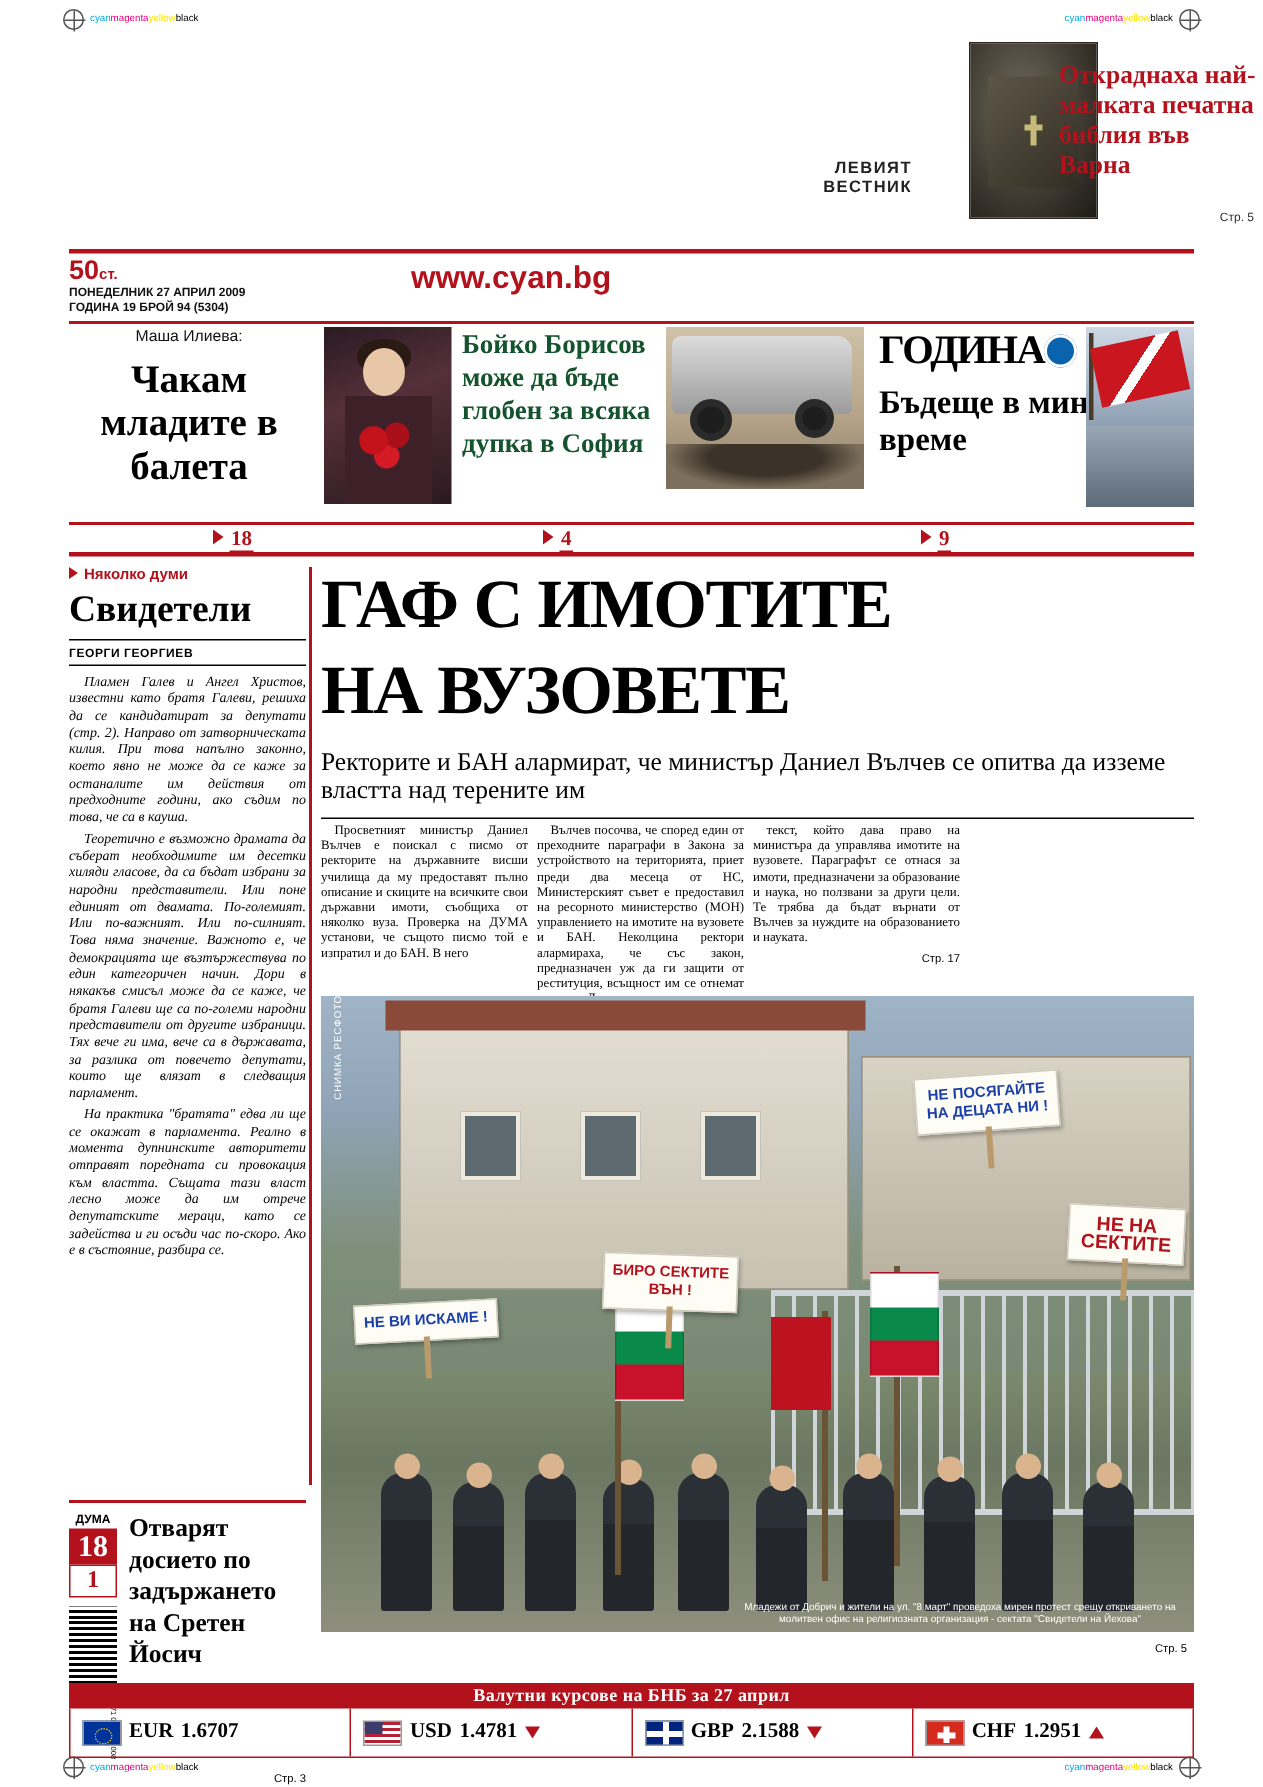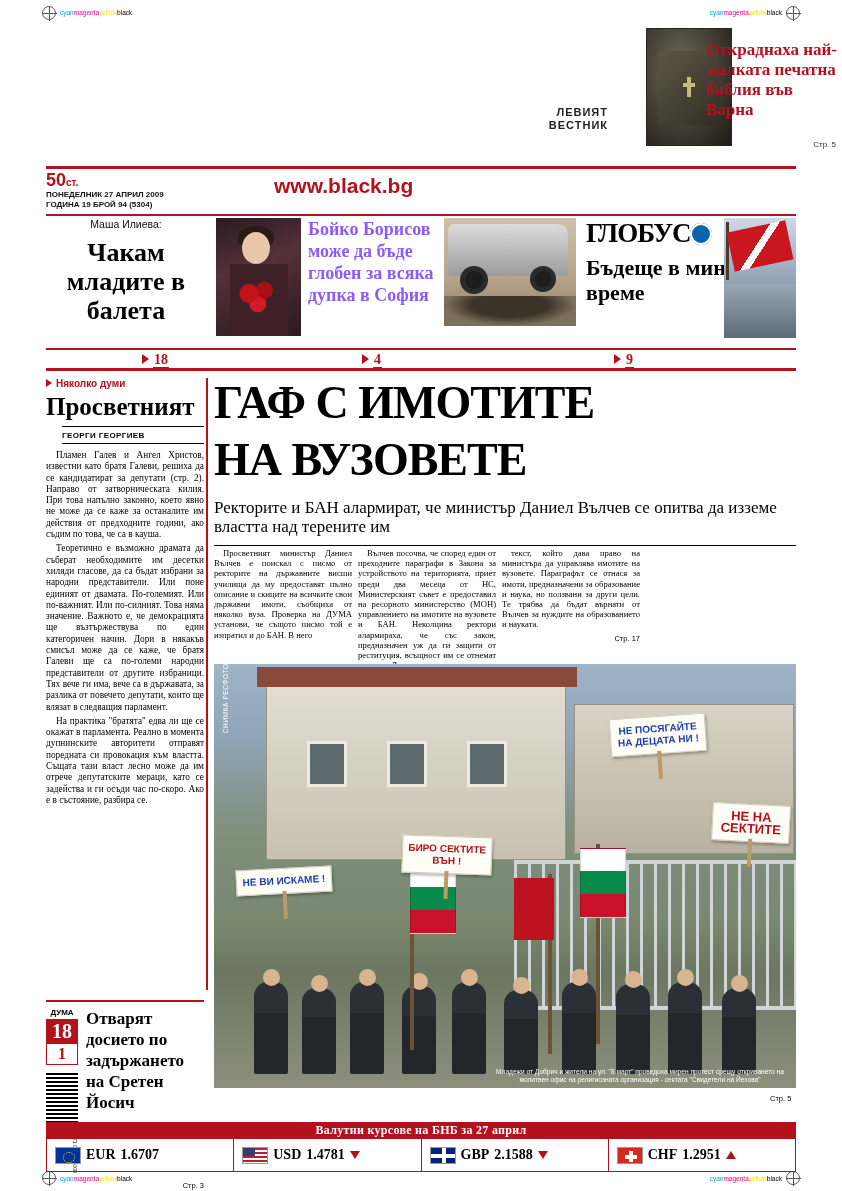--- a/index.html
+++ b/index.html
@@ -76,21 +76,21 @@
      background:#e8c6a8; }
   .t2 .ph .hair { position:absolute; left:22px; top:8px; width:36px;height:22px;border-radius:50% 50% 40% 40%;
      background:#2a1a14;}
   .t2 .ph .dress{ position:absolute; left:14px; top:46px; width:58px;height:72px;background:#3d2028;}
   .t2 .ph .roses{ position:absolute; left:22px; top:62px; width:44px;height:34px;
      background: radial-gradient(circle at 25% 40%, #c4121b 0 9px, transparent 10px),
                  radial-gradient(circle at 60% 30%, #a90f18 0 8px, transparent 9px),
                  radial-gradient(circle at 45% 70%, #d41a24 0 8px, transparent 9px);}
   .t3 { left:262px; width:126px; }
   .t3 .head { font-family:"Liberation Serif",serif; font-weight:bold; font-size:18px;
-     line-height:22px; color:#8b5cf6;}
+     line-height:22px; color:#14532d;}
   .t4 { left:398px; width:132px; }
   .t4 .ph { width:132px; height:108px; position:relative; overflow:hidden;
      background:linear-gradient(180deg,#cfc2a8 0%, #b5a489 55%, #8d7f69 100%); }
   .t4 .ph .car { position:absolute; left:4px; top:6px; width:120px; height:52px;
      background:linear-gradient(180deg,#dcdcdc,#9b9b9b); border-radius:6px 10px 4px 4px;}
   .t4 .ph .tyre1{ position:absolute; left:16px; top:48px; width:28px;height:28px;border-radius:50%;
      background:#1d1d1d; border:5px solid #2a2a2a;}
   .t4 .ph .tyre2{ position:absolute; left:86px; top:48px; width:26px;height:26px;border-radius:50%;
      background:#1d1d1d; border:5px solid #2a2a2a;}
   .t4 .ph .hole { position:absolute; left:0; top:78px; width:132px;height:30px;
@@ -124,23 +124,23 @@
 
   
   .leftcol { position:absolute; left:46px; top:378px; width:158px; }
   .lc-kicker { font-family:"Liberation Sans",sans-serif; font-size:10px; color:#b3121d; font-weight:bold;}
   .lc-kicker .tri { display:inline-block; width:0;height:0;border-left:6px solid #b3121d;
      border-top:4px solid transparent;border-bottom:4px solid transparent; margin-right:4px;}
   .lc-title { font-family:"Liberation Serif",serif; font-weight:bold; font-size:25px;
      line-height:27px; margin-top:4px; }
   .lc-author { font-family:"Liberation Sans",sans-serif; font-size:8px; font-weight:bold;
      letter-spacing:.4px; margin-top:6px; padding-top:4px; border-top:1px solid #000;
-     border-bottom:1px solid #000; padding-bottom:3px;margin-left:16px;}
+     border-bottom:1px solid #000; padding-bottom:3px;}
   .lc-body { font-family:"Liberation Serif",serif; font-size:9.3px; line-height:11.3px;
-     text-align:justify; margin-top:6px; }
+     text-align:justify; margin-top:6px;font-style:italic; }
   .lc-body p { text-indent:10px; margin-bottom:3px;}
 
   .hl { position:absolute; left:214px; top:374px; width:582px; }
   .hl h1 { font-family:"Liberation Serif",serif; font-weight:bold;
      font-size:46px; line-height:57px; letter-spacing:-1px; }
   .hl .sub { font-family:Liberation Serif, serif; font-size:17px; line-height:19px;
      margin-top:10px; }
   .hl .subrule { width:100%; height:1px; background:#000; margin-top:9px;}
 
   
@@ -283,21 +283,21 @@
     </div>
   </div>
 
   <div class="band">
     <div class="hr-top"></div>
     <div class="price"><span>50</span><small>ст.</small></div>
     <div class="dateline">
       <div>ПОНЕДЕЛНИК  27 АПРИЛ 2009</div>
       <div>ГОДИНА 19 БРОЙ 94 (5304)</div>
     </div>
-    <div class="web">www.black.bg</div>
+    <div class="web">www.cyan.bg</div>
     <div class="hr-bot"></div>
   </div>
 
   <div class="teasers">
 
     <div class="t-col t1">
       <div class="kicker">Маша Илиева:</div>
       <div class="head">Чакам младите в балета</div>
     </div>
 
@@ -318,21 +318,21 @@
       <div class="ph">
         <div class="car"></div>
         <div class="tyre1"></div>
         <div class="tyre2"></div>
         <div class="hole"></div>
       </div>
     </div>
 
     <div class="t-col t5">
       <div class="globus">
-        <span>ГЛОБУС</span><span class="gl-o"></span>
+        <span>ГОДИНА</span><span class="gl-o"></span>
       </div>
       <div class="head">Бъдеще в минало време</div>
       <div class="gl-img">
         <div class="pole"></div>
         <div class="flag"></div>
       </div>
       <div class="gl-img2"></div>
     </div>
   </div>
 
@@ -347,21 +347,21 @@
     <div class="pa" style="left:568px;">
       <span class="tri"></span><span class="num">9</span>
     </div>
   </div>
   <div class="rule-thick"></div>
 
   <div class="leftcol">
     <div class="lc-kicker">
       <span class="tri"></span><span>Няколко думи</span>
     </div>
-    <div class="lc-title">Просветният</div>
+    <div class="lc-title">Свидетели</div>
     <div class="lc-author">ГЕОРГИ  ГЕОРГИЕВ</div>
     <div class="lc-body">
       <p>Пламен Галев и Ангел Христов, известни като братя Галеви, решиха да се кандидатират за депутати (стр. 2). Направо от затворническата килия. При това напълно законно, което явно не може да се каже за останалите им действия от предходните години, ако съдим по това, че са в каушa.</p>
       <p>Теоретично е възможно драмата да съберат необходимите им десетки хиляди гласове, да са бъдат избрани за народни представители. Или поне единият от двамата. По-големият. Или по-важният. Или по-силният. Това няма значение. Важното е, че демокрацията ще възтържествува по един категоричен начин. Дори в някакъв смисъл може да се каже, че братя Галеви ще са по-големи народни представители от другите избраници. Тях вече ги има, вече са в държавата, за разлика от повечето депутати, които ще влязат в следващия парламент.</p>
       <p>На практика "братята" едва ли ще се окажат в парламента. Реално в момента дупнинските авторитети отправят поредната си провокация към властта. Същата тази власт лесно може да им отрече депутатските мераци, като се задейства и ги осъди час по-скоро. Ако е в състояние, разбира се.</p>
     </div>
   </div>
 
   <div class="vline" style="left:206px; top:378px; width:2px; height:612px;"></div>
 

